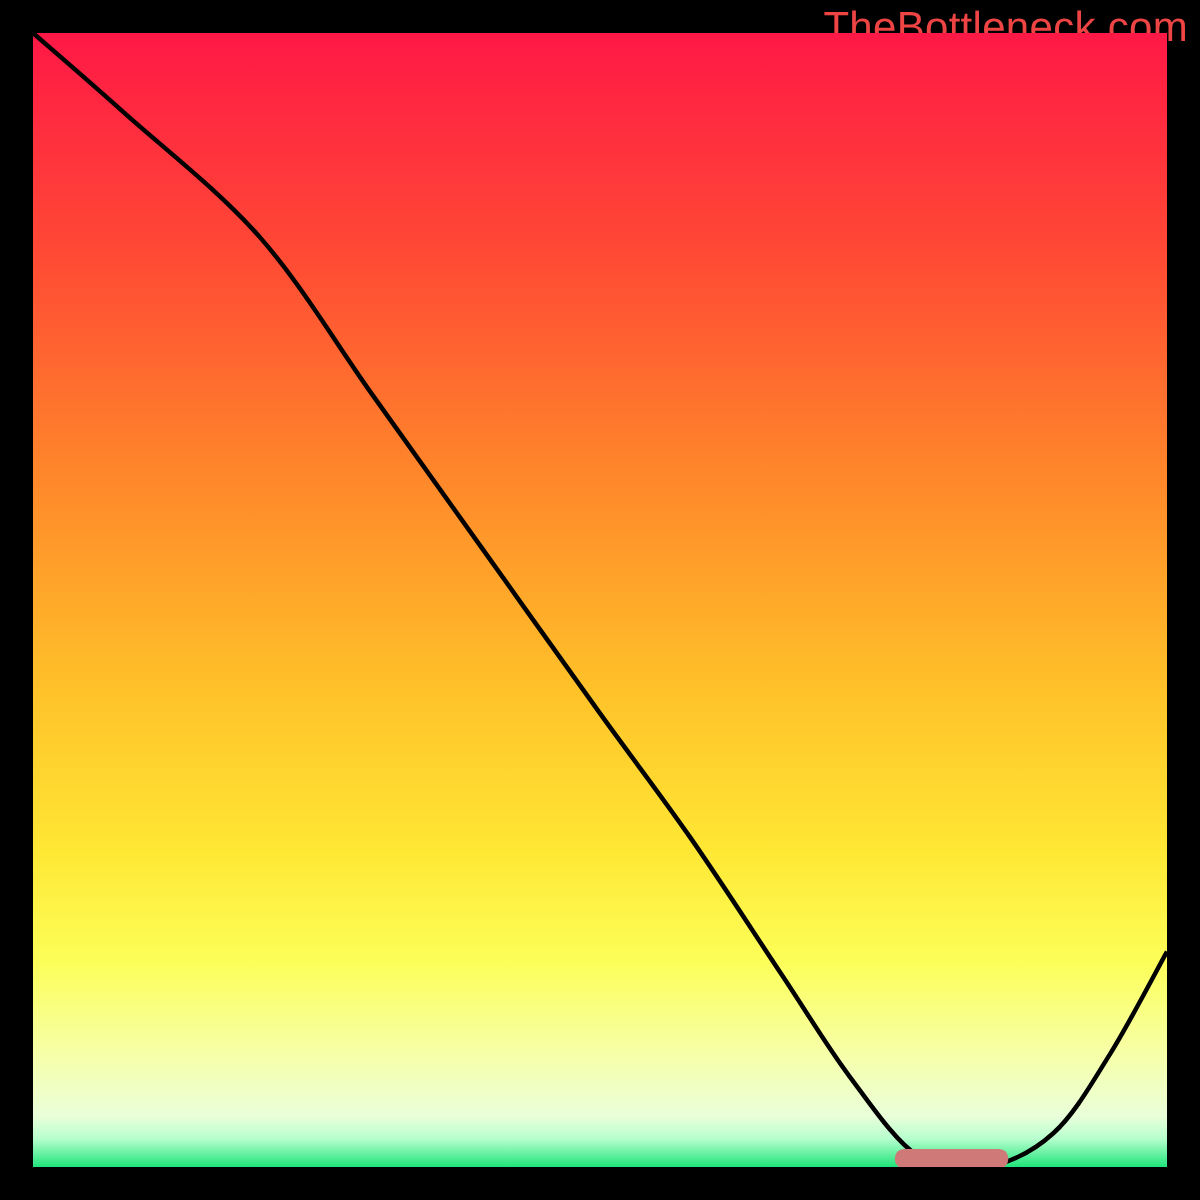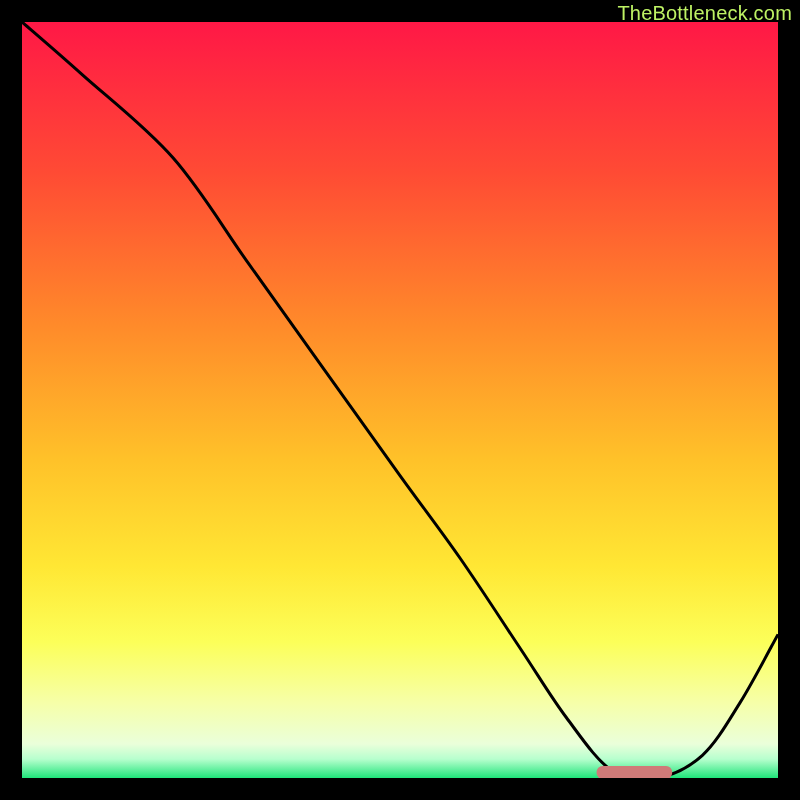--- a/index.html
+++ b/index.html
@@ -21,22 +21,22 @@
     position: absolute;
     left: 22px;
     top: 22px;
     width: 756px;
     height: 756px;
   }
   .watermark {
     position: absolute;
     top: 2px;
     right: 8px;
-    color: #bef264;
-    font-size: 20px;
+    color: #ef4444;
+    font-size: 28px;
     font-weight: 500;
     letter-spacing: 0.2px;
     user-select: none;
   }
   svg { display: block; }
 </style>
 </head>
 <body>
 
 <div class="frame">

